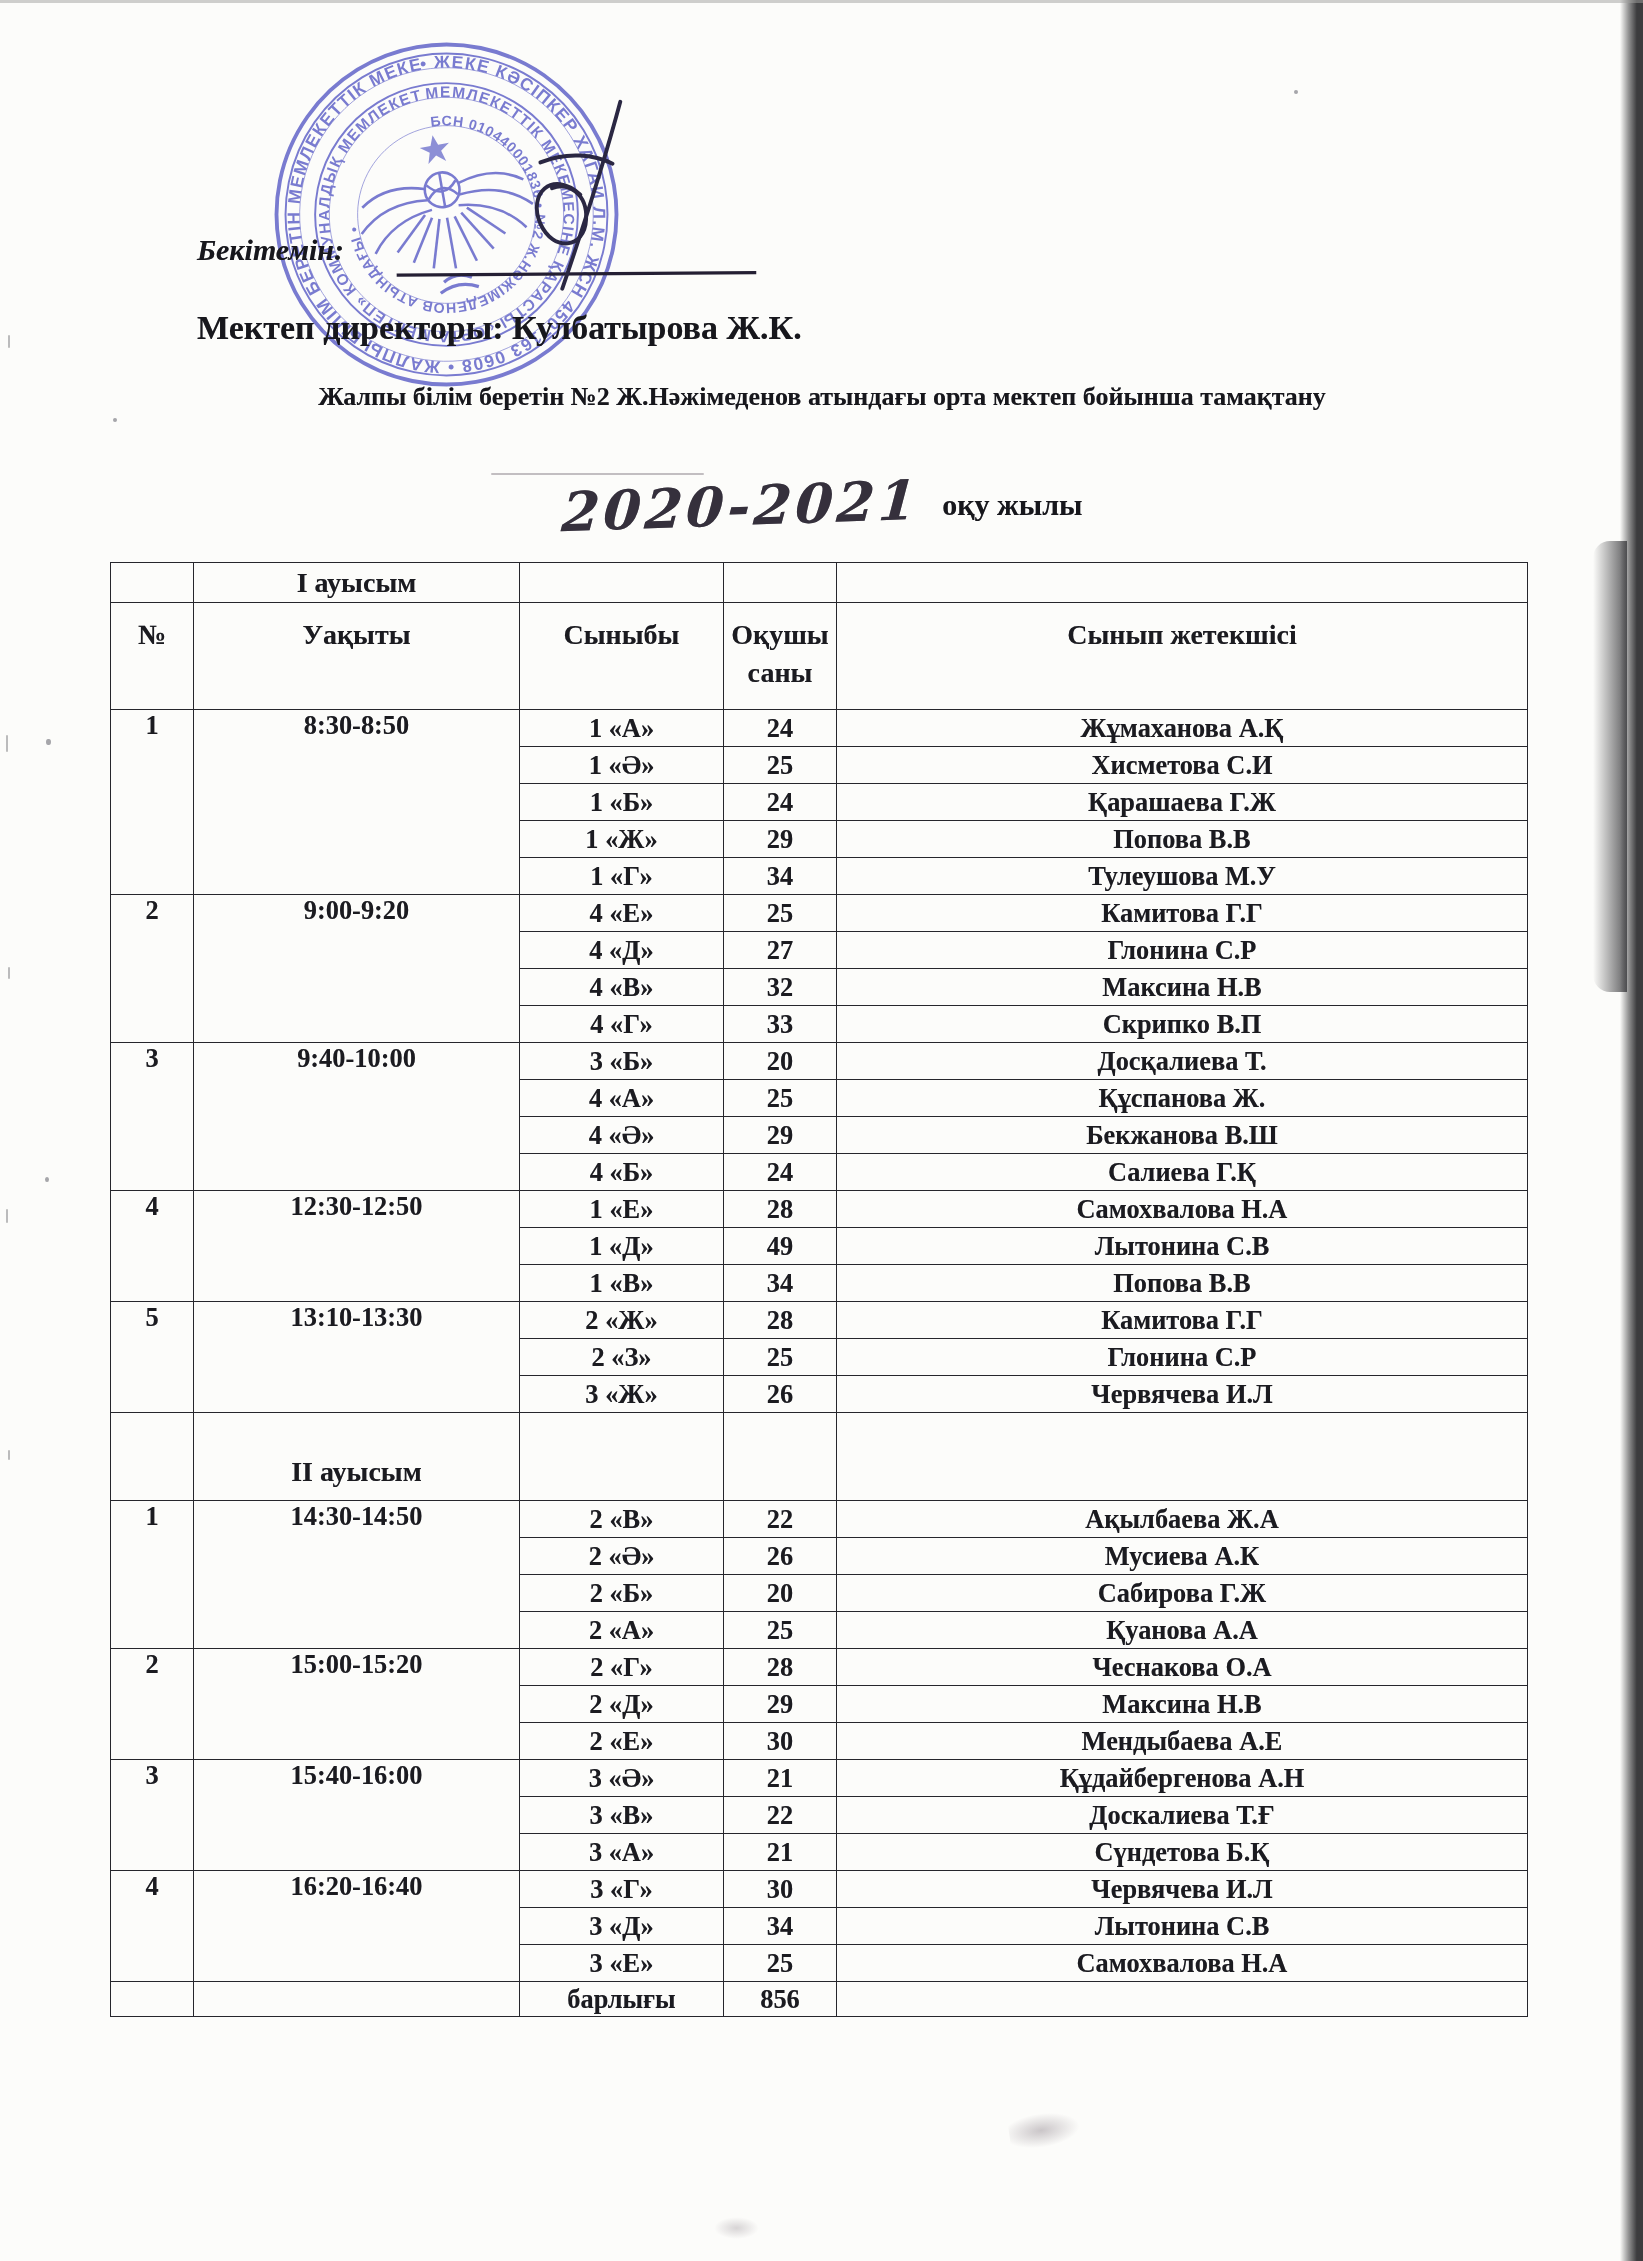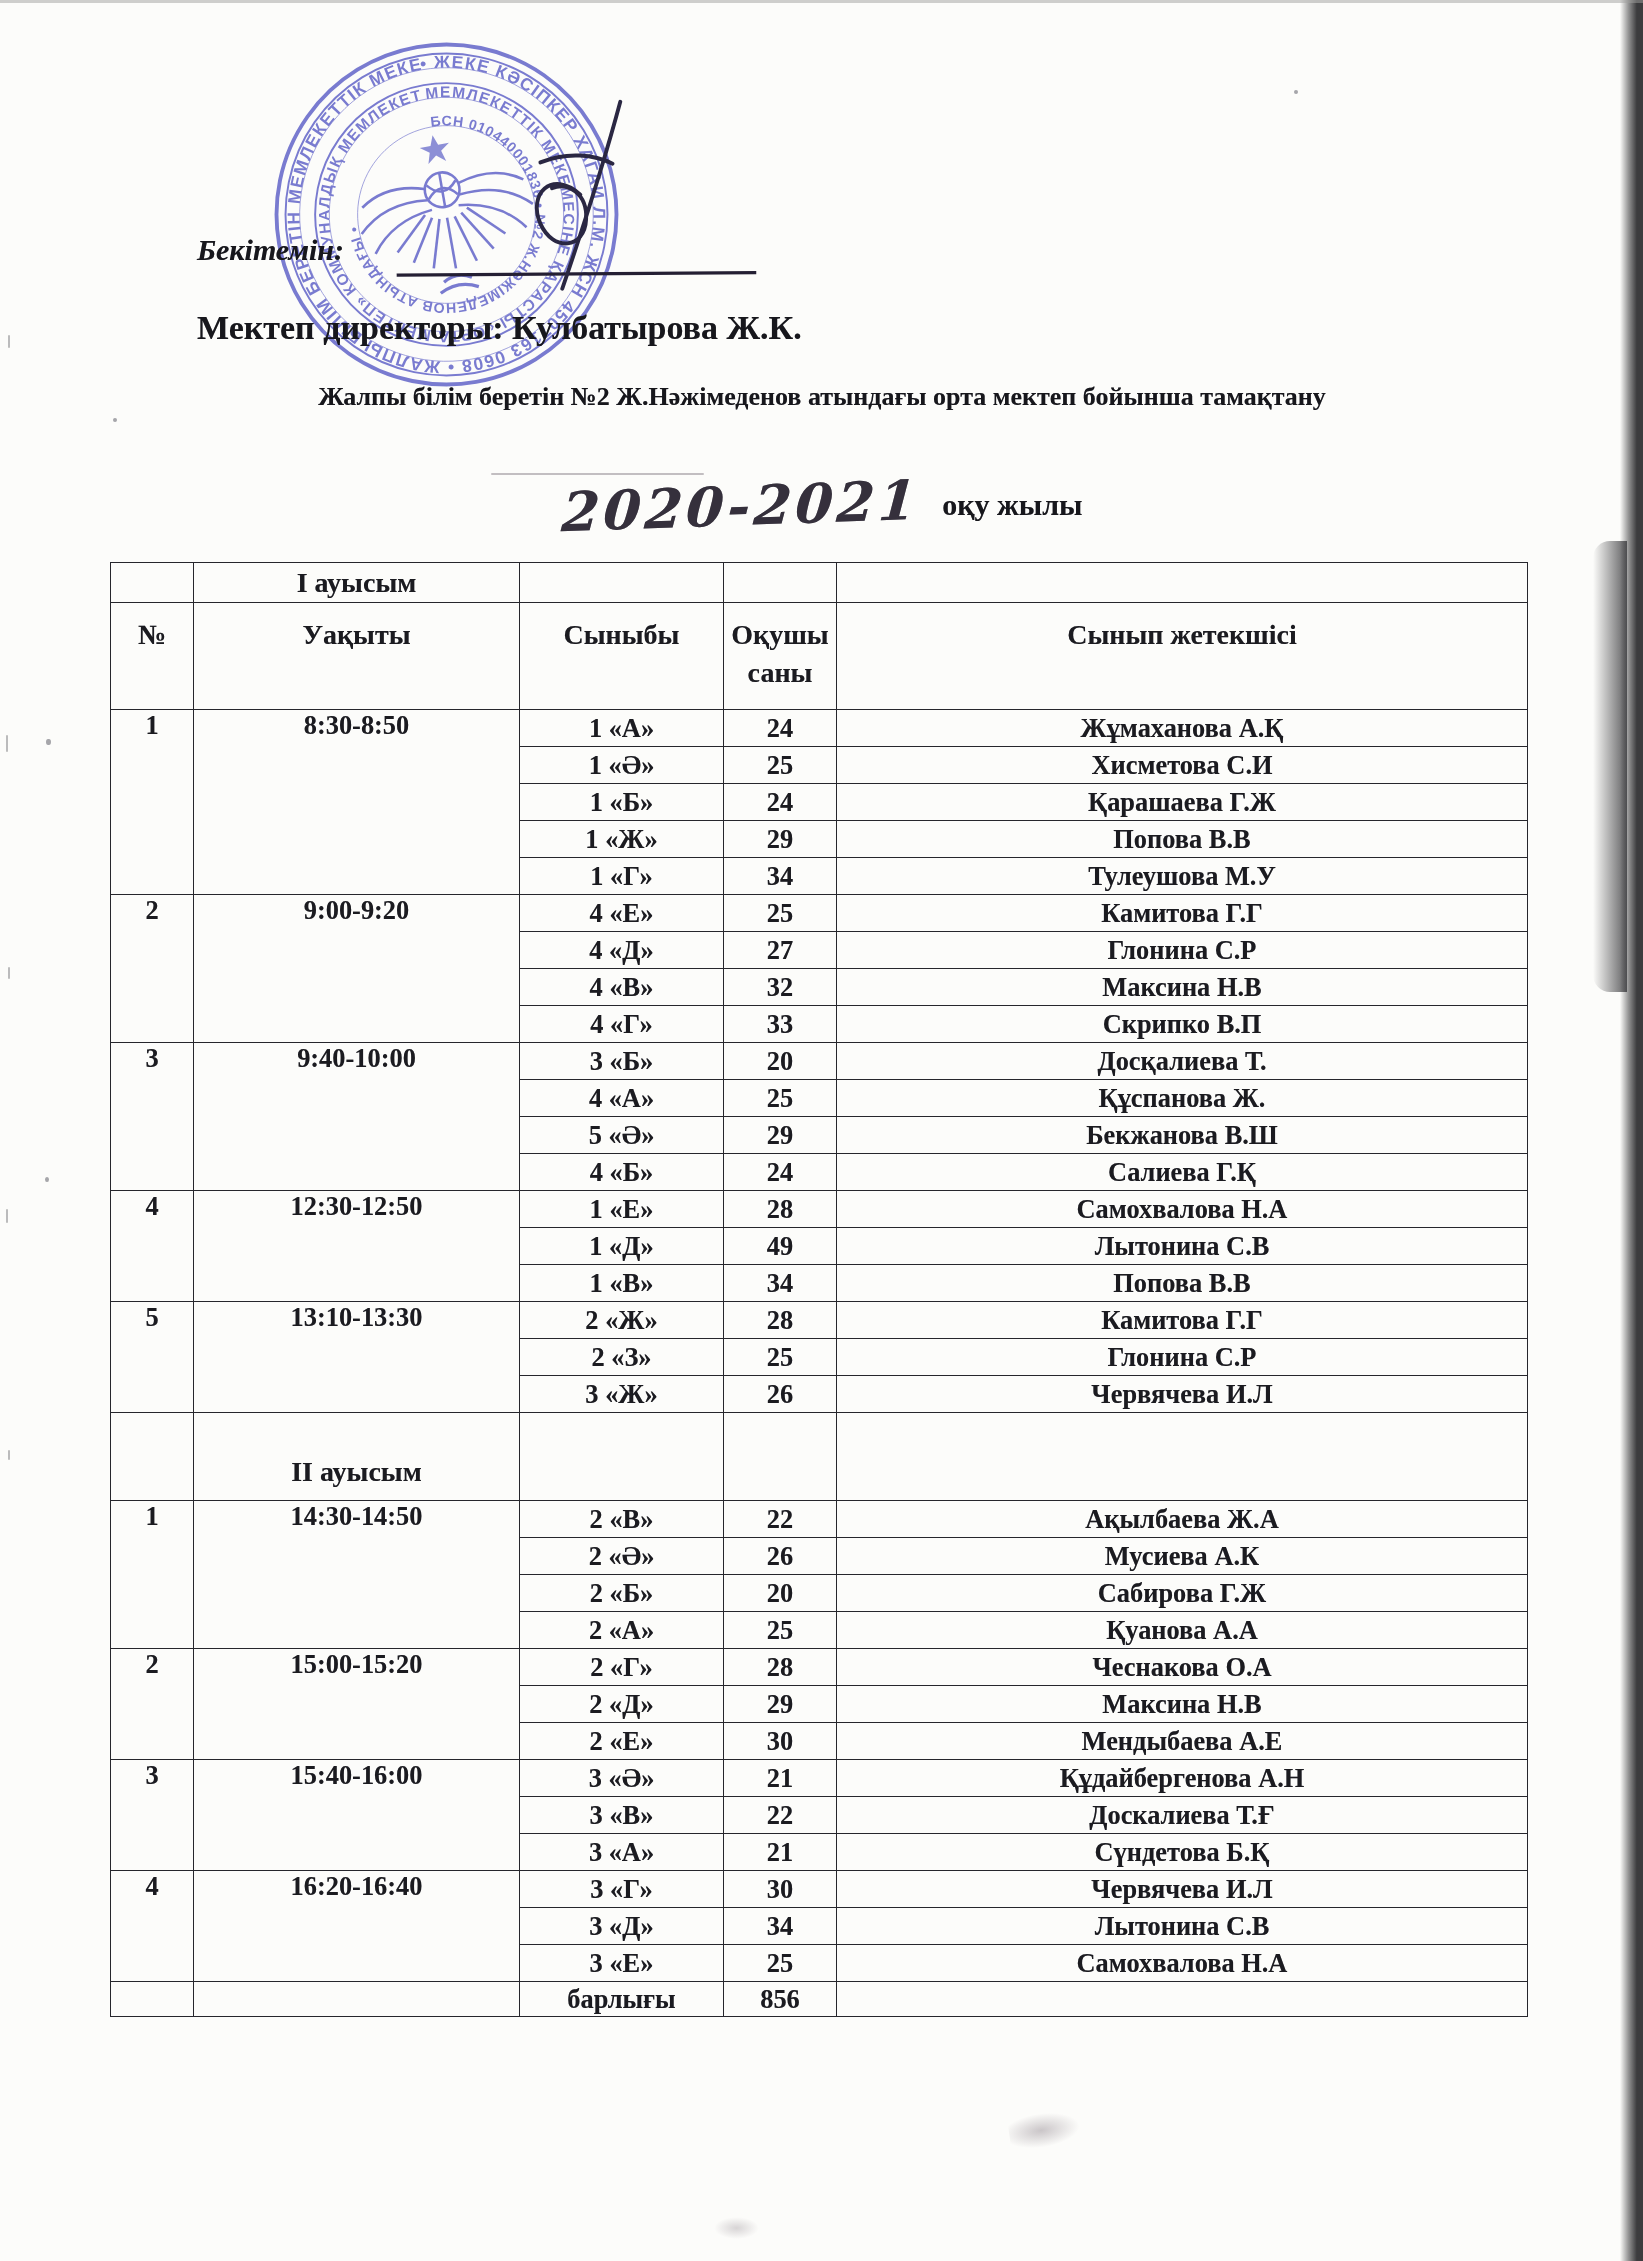--- a/index.html
+++ b/index.html
@@ -199,21 +199,21 @@
           <td>3 «Б»</td>
           <td>20</td>
           <td>Досқалиева Т.</td>
         </tr>
         <tr class="data-row">
           <td>4 «А»</td>
           <td>25</td>
           <td>Құспанова Ж.</td>
         </tr>
         <tr class="data-row">
-          <td>5 «Ә»</td>
+          <td>4 «Ә»</td>
           <td>29</td>
           <td>Бекжанова В.Ш</td>
         </tr>
         <tr class="data-row">
           <td>4 «Б»</td>
           <td>24</td>
           <td>Салиева Г.Қ</td>
         </tr>
         <tr class="data-row">
           <td rowspan="3" class="group-top">4</td>

